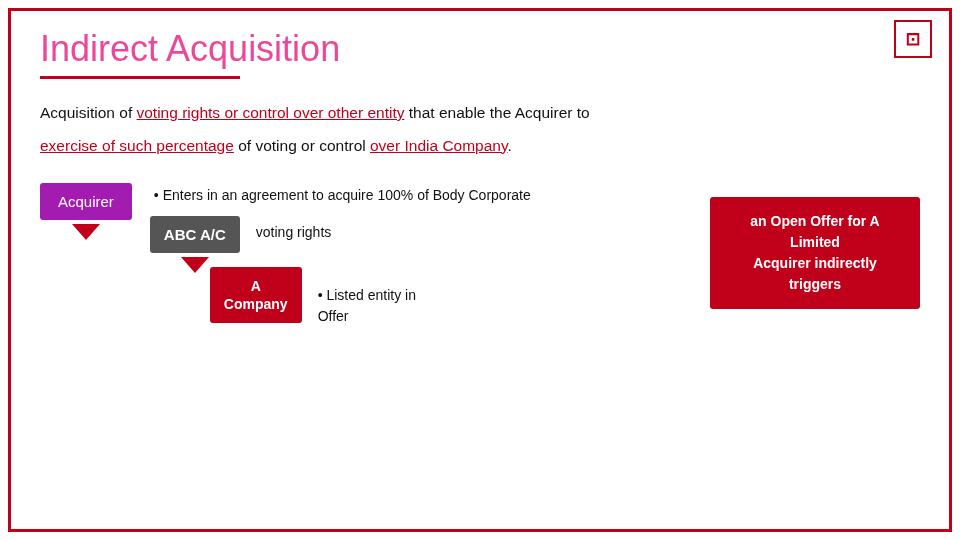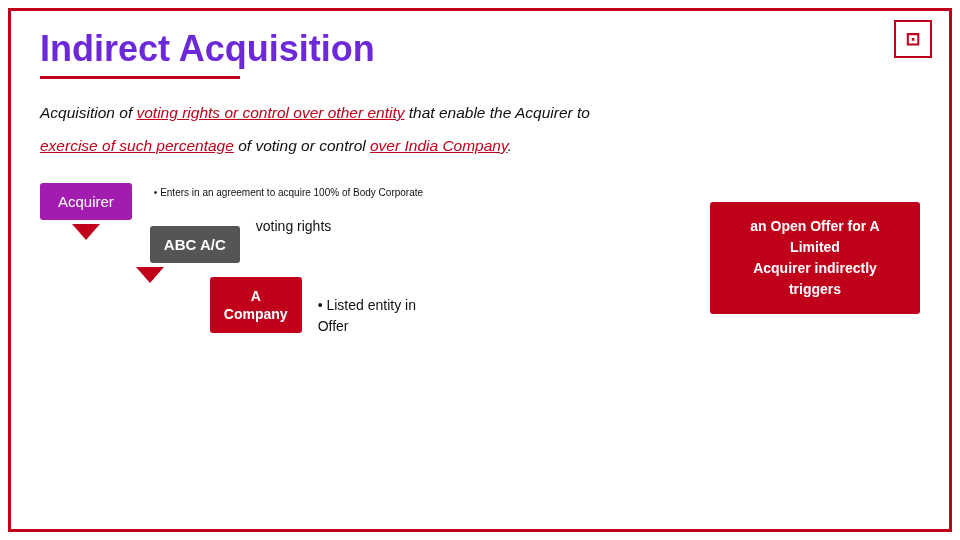--- a/index.html
+++ b/index.html
@@ -15,36 +15,35 @@
       position: absolute;
       top: 8px; left: 8px; right: 8px; bottom: 8px;
       border: 3px solid #c0001a;
       pointer-events: none;
     }
     .content {
       padding: 28px 40px 20px 40px;
     }
     .title {
       font-size: 36px;
-      font-weight: bold;
-      color: #6d28d9;
+      font-weight: normal;
+      color: #ec4899;
       margin-bottom: 6px;
     }
     .title-underline {
       width: 200px;
       height: 3px;
       background: #c0001a;
       margin-bottom: 22px;
     }
     .description {
       font-size: 15.5px;
       color: #111;
       line-height: 1.6;
       margin-bottom: 8px;
-      font-style: italic;
     }
     .underline-red {
       text-decoration: underline;
       color: #c0001a;
     }
     .diagram-area {
       display: flex;
       margin-top: 20px;
       align-items: flex-start;
       position: relative;
@@ -87,36 +86,37 @@
       border-right: 14px solid transparent;
       border-top: 16px solid #c0001a;
     }
     
     .middle-col {
       flex: 1;
       display: flex;
       flex-direction: column;
     }
     .acquirer-text {
-      font-size: 10px;
+      font-size: 14px;
       color: #111;
       margin-left: 4px;
       margin-top: 6px;
       line-height: 1.5;
     }
     .row2 {
       display: flex;
       align-items: flex-start;
       margin-top: 10px;
     }
     .left-col2 {
       display: flex;
       flex-direction: column;
+      align-items: center;
       margin-right: 16px;
-      margin-top: 16px;
+      margin-top: 0;
     }
     .box-abc {
       background: #555;
       color: #fff;
       font-weight: bold;
       font-size: 15px;
       padding: 10px 14px;
       border-radius: 3px;
       min-width: 80px;
       text-align: center;

